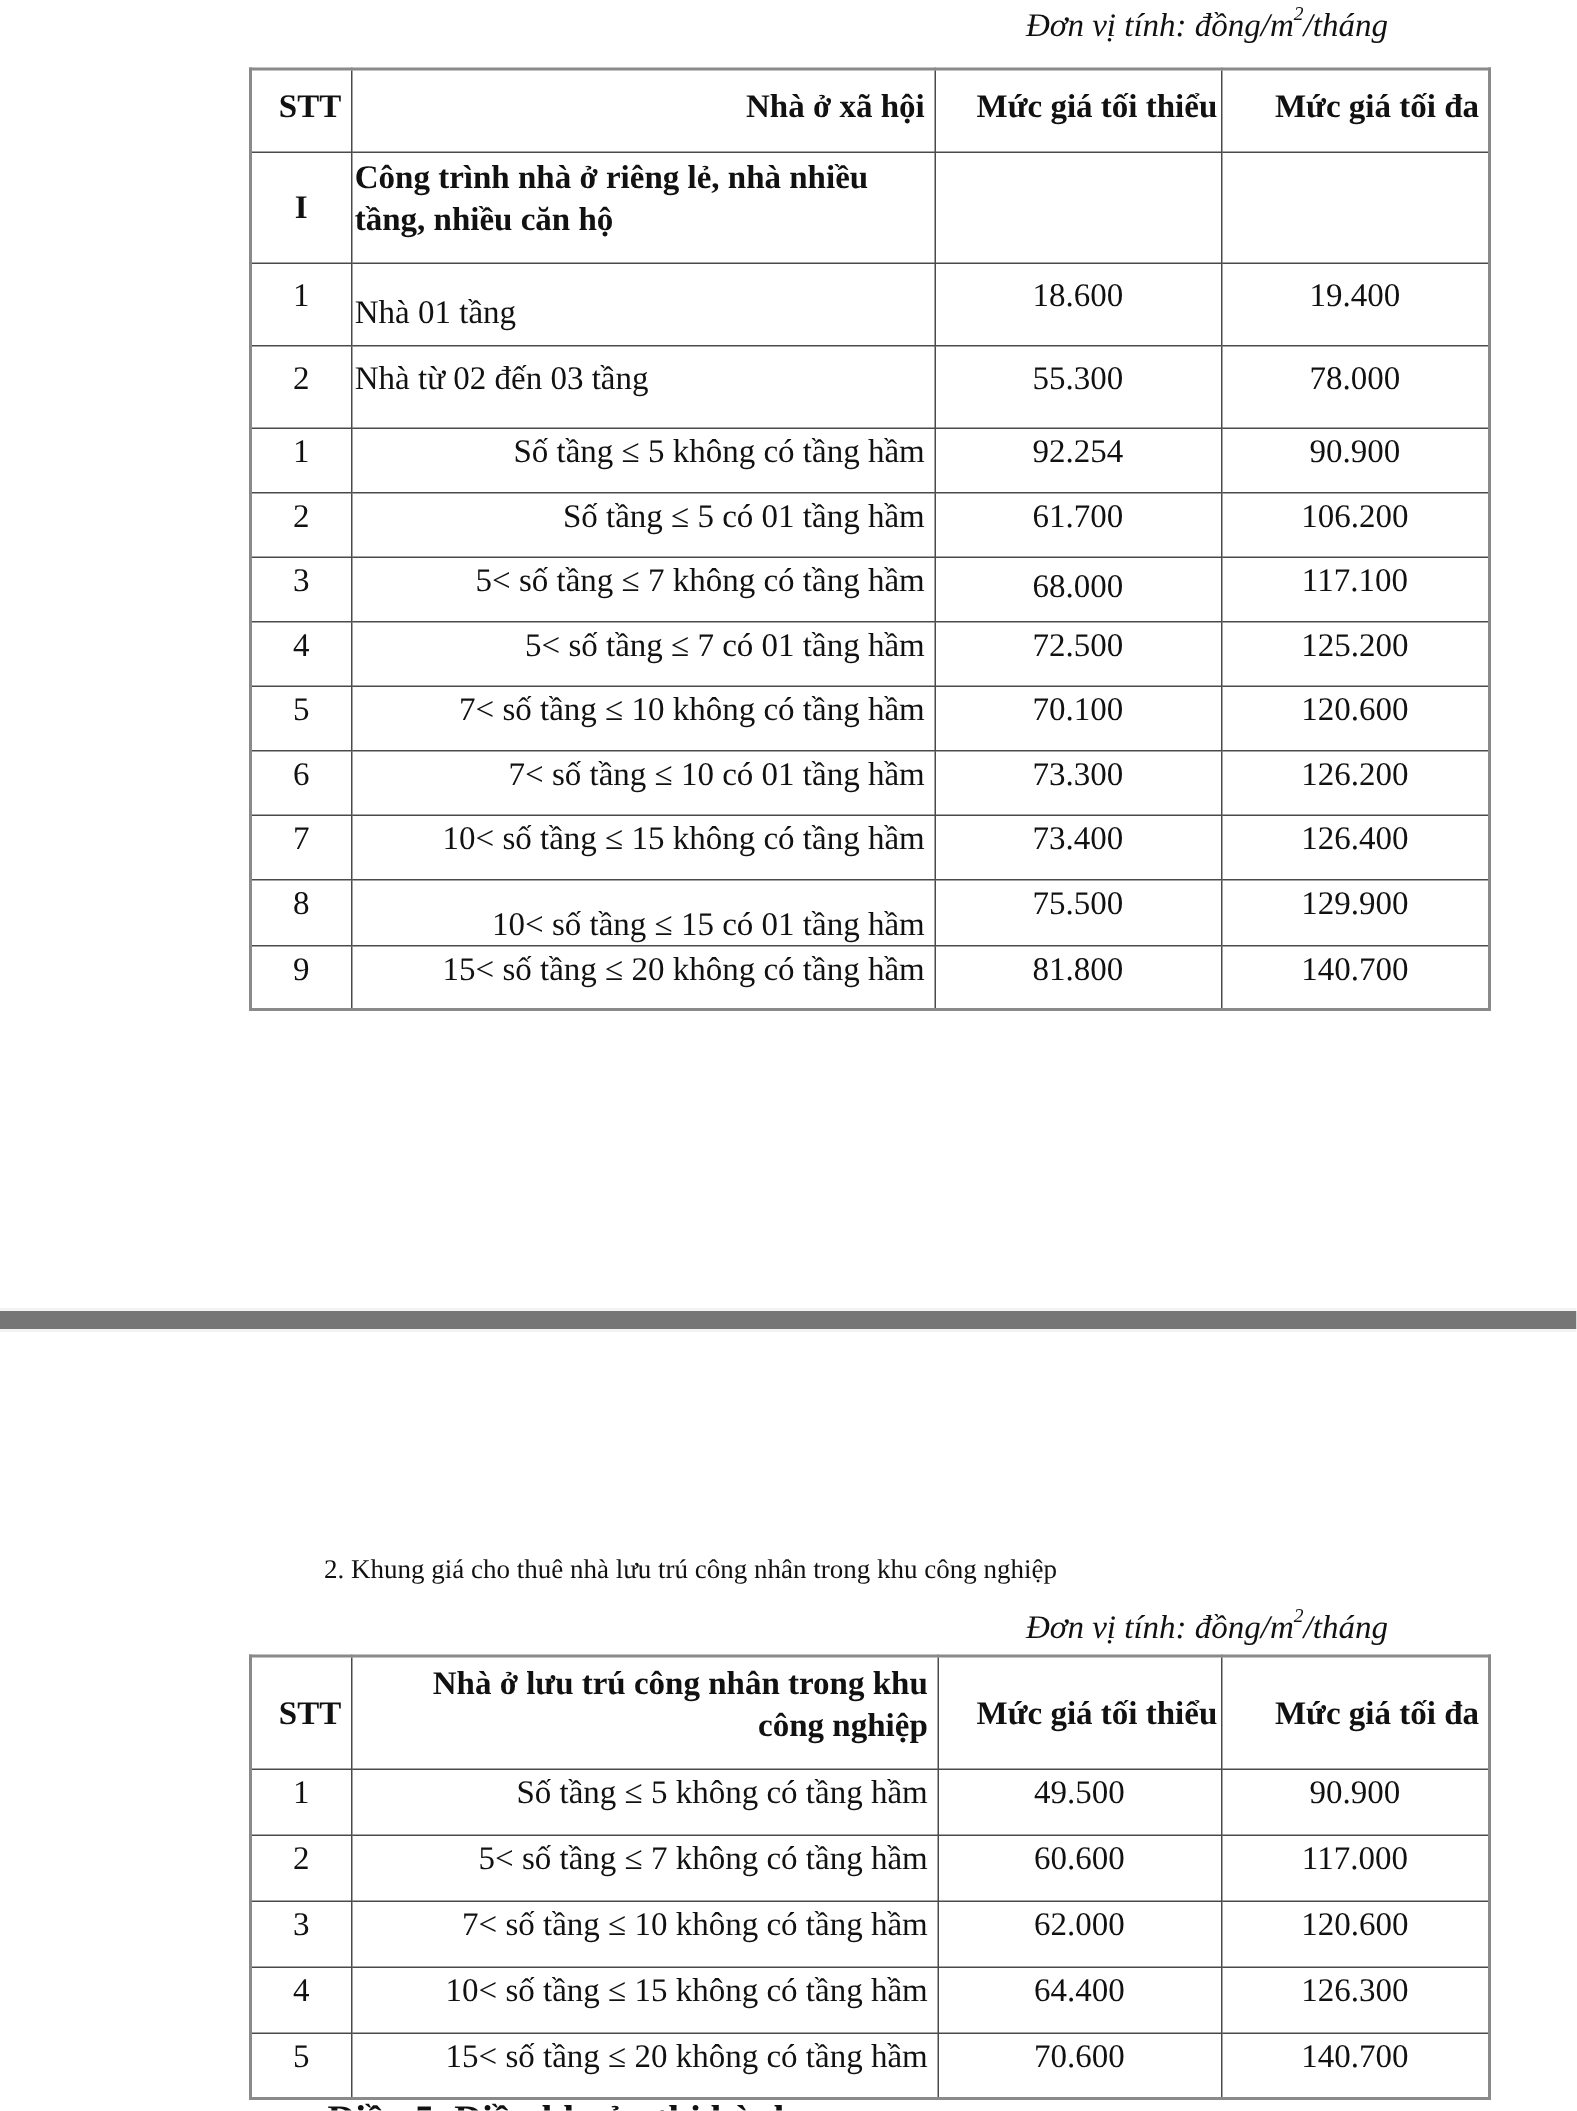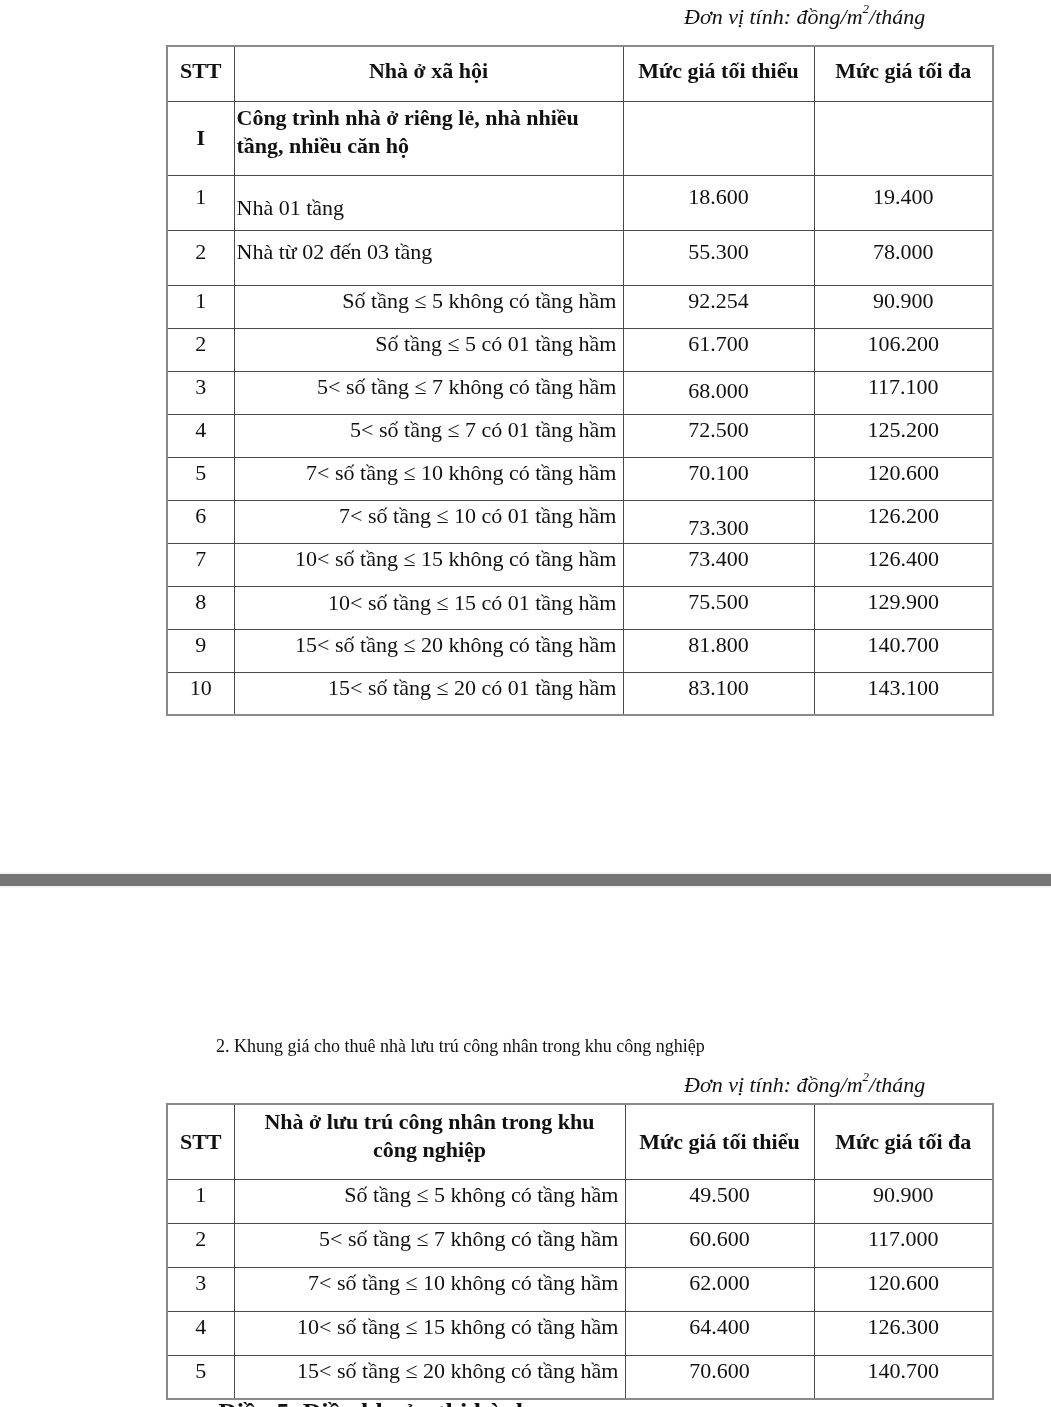--- a/index.html
+++ b/index.html
@@ -22,21 +22,21 @@
   }
   .unit sup { font-size: 13px; position: relative; top: -2px; vertical-align: top; line-height: 1; }
   .heading { position: absolute; font-size: 18px; white-space: nowrap; }
   table {
     position: absolute; border-collapse: collapse; font-size: 22px; table-layout: fixed;
   }
   table td, table th {
     border: 1.5px solid #4a4a4a; padding: 0 6px; vertical-align: top; line-height: 28px;
   }
   table { border: 2px solid #8a8a8a; }
-  th { font-weight: bold; text-align: center; font-family: Liberation Serif, serif; }
+  th { font-weight: bold; text-align: right; font-family: Liberation Serif, serif; }
   td.stt { text-align: center; }
   td.num { text-align: center; }
   td.bold { font-weight: bold; }
   td.desc { text-align: left; padding-left: 2px; margin-top: 42px; }
   td.desc.indent { padding-left: 9px; text-align: right; }
   .cut-text {
     position: absolute; left: 218px; top: 1398px; font-size: 26px; font-weight: bold;
     white-space: nowrap;
   }
 </style>
@@ -104,46 +104,40 @@
     </tr>
     <tr style="height:43px">
       <td class="stt" style="padding-top:1px">5</td>
       <td class="desc indent" style="padding-top:1px">7&lt; số tầng ≤ 10 không có tầng hầm</td>
       <td class="num" style="padding-top:1px">70.100</td>
       <td class="num" style="padding-top:1px">120.600</td>
     </tr>
     <tr style="height:43px">
       <td class="stt" style="padding-top:1px">6</td>
       <td class="desc indent" style="padding-top:1px">7&lt; số tầng ≤ 10 có 01 tầng hầm</td>
-      <td class="num" style="padding-top:13px">73.300</td>
+      <td class="num" style="padding-top:1px">73.300</td>
       <td class="num" style="padding-top:1px">126.200</td>
     </tr>
     <tr style="height:43px">
       <td class="stt" style="padding-top:1px">7</td>
       <td class="desc indent" style="padding-top:1px">10&lt; số tầng ≤ 15 không có tầng hầm</td>
       <td class="num" style="padding-top:1px">73.400</td>
       <td class="num" style="padding-top:1px">126.400</td>
     </tr>
     <tr style="height:43px">
       <td class="stt" style="padding-top:1px">8</td>
-      <td class="desc indent" style="padding-top:2px">10&lt; số tầng ≤ 15 có 01 tầng hầm</td>
+      <td class="desc indent" style="padding-top:15px">10&lt; số tầng ≤ 15 có 01 tầng hầm</td>
       <td class="num" style="padding-top:1px">75.500</td>
       <td class="num" style="padding-top:1px">129.900</td>
     </tr>
     <tr style="height:43px">
       <td class="stt" style="padding-top:1px">9</td>
       <td class="desc indent" style="padding-top:1px">15&lt; số tầng ≤ 20 không có tầng hầm</td>
       <td class="num" style="padding-top:1px">81.800</td>
       <td class="num" style="padding-top:1px">140.700</td>
-    </tr>
-    <tr style="height:43px">
-      <td class="stt" style="padding-top:1px">10</td>
-      <td class="desc indent" style="padding-top:1px">15&lt; số tầng ≤ 20 có 01 tầng hầm</td>
-      <td class="num" style="padding-top:1px">83.100</td>
-      <td class="num" style="padding-top:1px">143.100</td>
     </tr>
   </tbody>
     </table>
 </div>
 
 <div class="page-sep">
     <div class="bar"></div>
   </div>
 
 <div class="page page2"></div>

